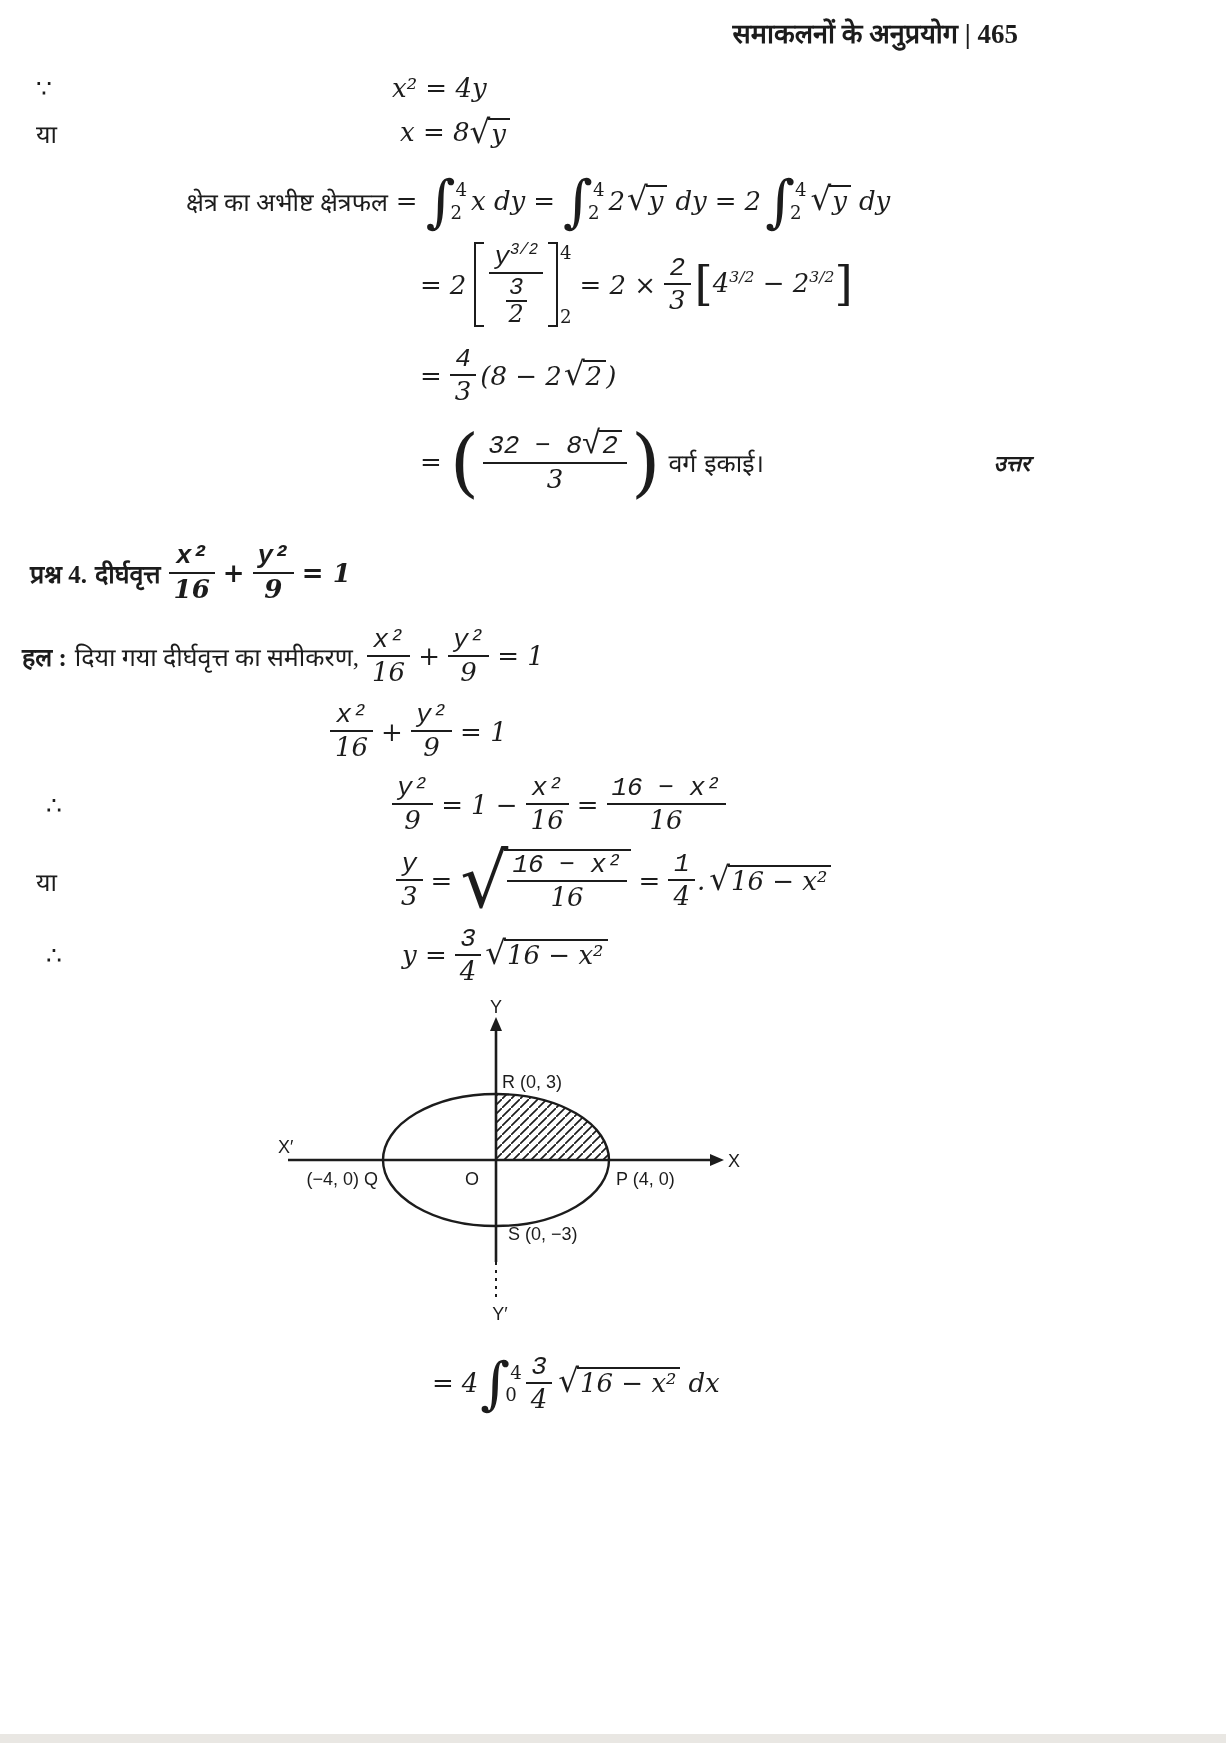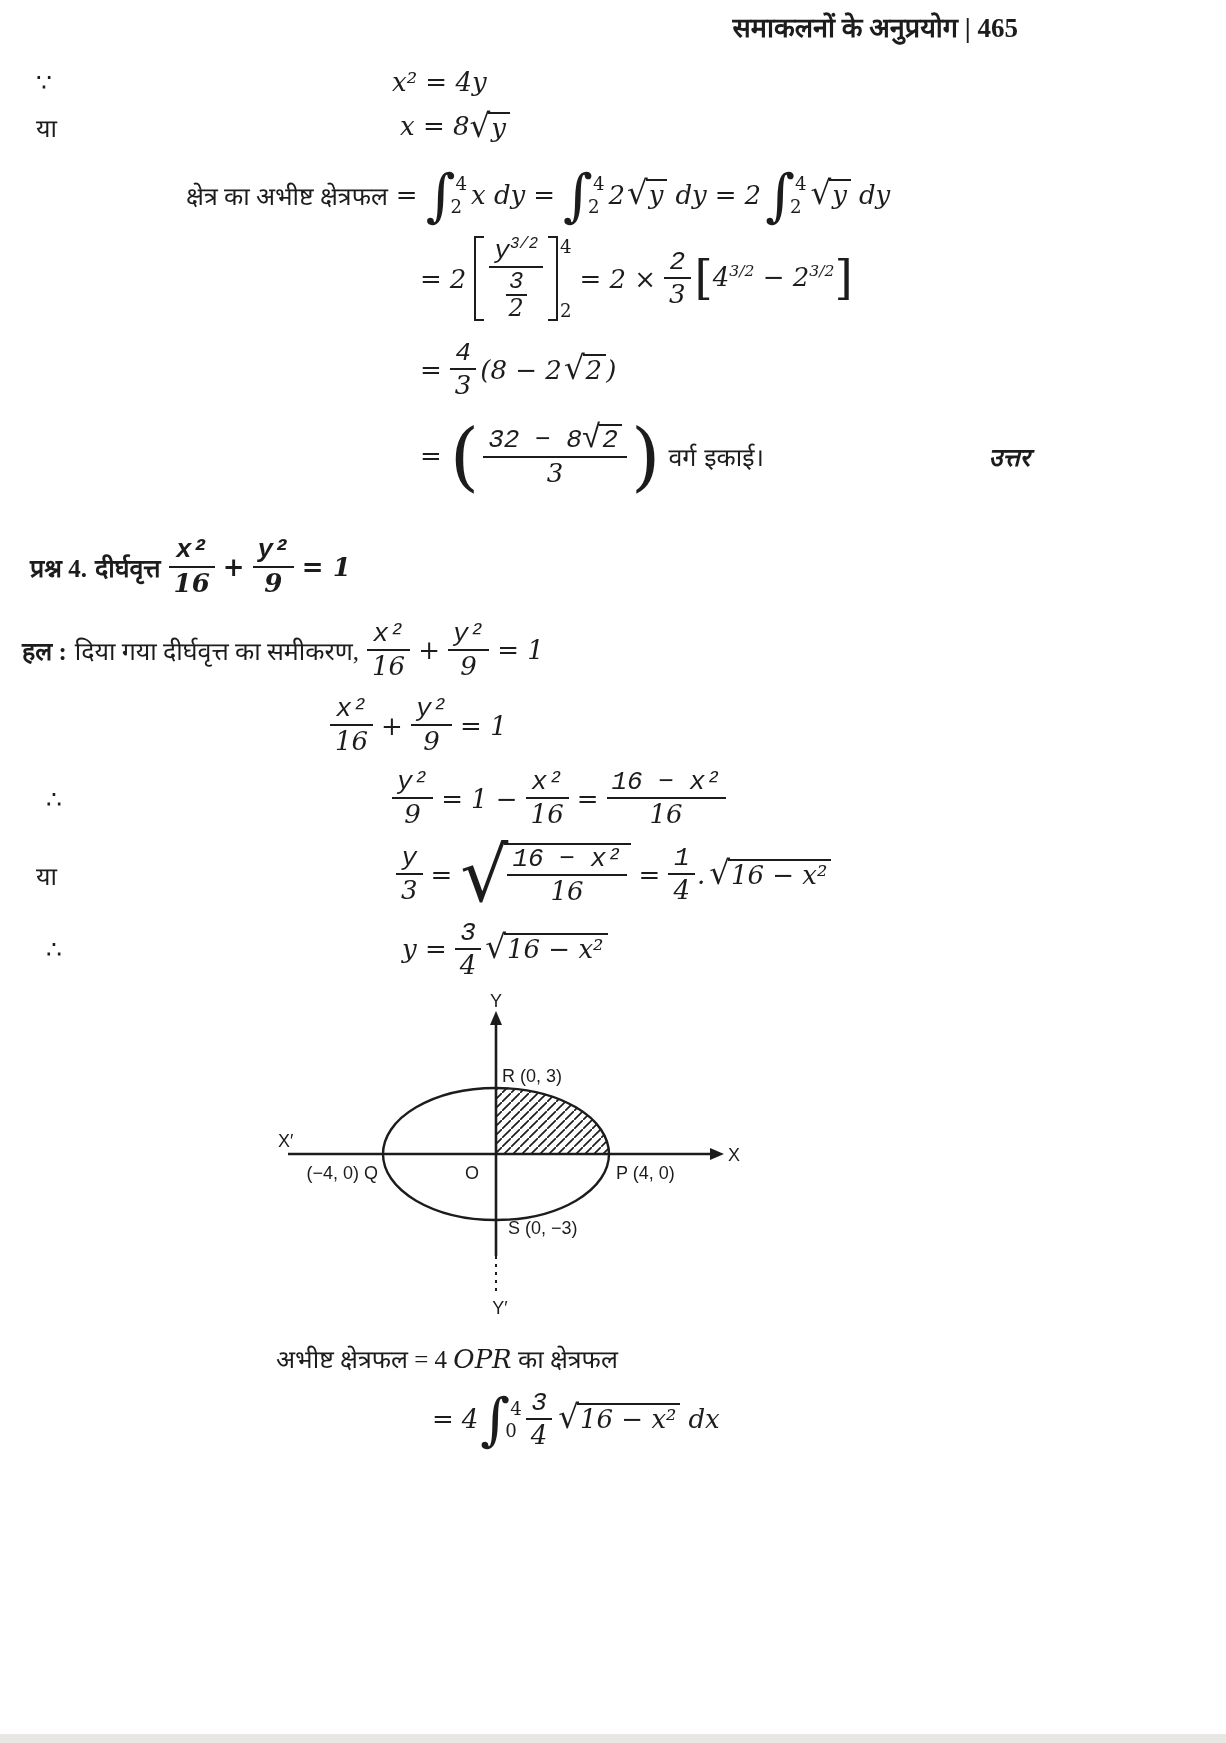--- a/index.html
+++ b/index.html
@@ -2,21 +2,21 @@
 <html><head>
 <meta charset="utf-8">
 <style>
   * { margin:0; padding:0; box-sizing:border-box; }
   html,body { background:#ffffff; }
   body {
     width:1226px; height:1743px; position:relative; overflow:hidden;
     color:#1c1c1c;
     font-family:"Liberation Serif","DejaVu Serif",serif;
   }
-  #page { position:relative; width:100%; height:100%; padding-top:8px; }
+  #page { position:relative; width:100%; height:100%; padding-top:14px; }
 
   .hdr {
     text-align:right; padding-right:208px;
     font-weight:bold; font-size:27px;
   }
 
   .row { position:relative; white-space:nowrap; }
   .marker {
     position:absolute; top:50%; transform:translateY(-50%);
     font-size:25px; font-style:normal;
@@ -57,21 +57,21 @@
   .sqbr { display:inline-flex; align-items:stretch; }
   .sqbr-l { width:10px; border:2.4px solid #1c1c1c; border-right:0; margin-right:5px; }
   .sqbr-r { width:10px; border:2.4px solid #1c1c1c; border-left:0; margin-left:5px; }
   .blim { display:flex; flex-direction:column; justify-content:space-between;
           font-size:0.7em; font-style:normal; margin-left:2px; padding:0; }
 
   .medb { font-size:1.8em; font-style:normal; line-height:0.8; vertical-align:middle; font-weight:100; }
   .bigp { font-size:2.9em; font-style:normal; line-height:0.72; vertical-align:middle; font-weight:100; }
 
   .answer { position:absolute; right:196px; top:50%; transform:translateY(-50%);
-            font-weight:bold; font-size:25px; }
+            font-weight:bold; font-size:22px; }
 
   .svgwrap { margin-top:14px; margin-left:268px; }
   svg text { font-family:"Liberation Sans","DejaVu Sans",sans-serif; font-size:18px; fill:#1c1c1c; }
 
   .scan-bottom { position:absolute; left:0; bottom:0; width:100%; height:9px; background:#e9e7e3; }
 </style>
 </head>
 <body>
 
 <div id="page">
@@ -330,25 +330,20 @@
       <text x="10" y="153" text-anchor="start">X′</text>
       <text x="110" y="185" text-anchor="end">(−4, 0) Q</text>
       <text x="211" y="185" text-anchor="end">O</text>
       <text x="348" y="185" text-anchor="start">P (4, 0)</text>
       <text x="240" y="240" text-anchor="start">S (0, −3)</text>
       <text x="460" y="167" text-anchor="start">X</text>
       <text x="232" y="320" text-anchor="middle">Y′</text>
     </svg>
   </div>
 
-  <div class="row hin" style="margin-top:8px; margin-left:276px;">
-    <span>अभीष्ट क्षेत्रफल = 4</span>
-    <span class="math">OPR</span>
-    <span>का क्षेत्रफल</span>
-  </div>
 
   <div class="row math" style="margin-top:14px; margin-left:432px;">
     <span class="eqflex">
       <span>=</span>
       <span>4</span>
       <span class="int" style="margin-left:-6px;">
           <span class="isign">∫</span>
           <span class="ilim">
             <span class="itop">4</span>
             <span class="ibot">0</span>

